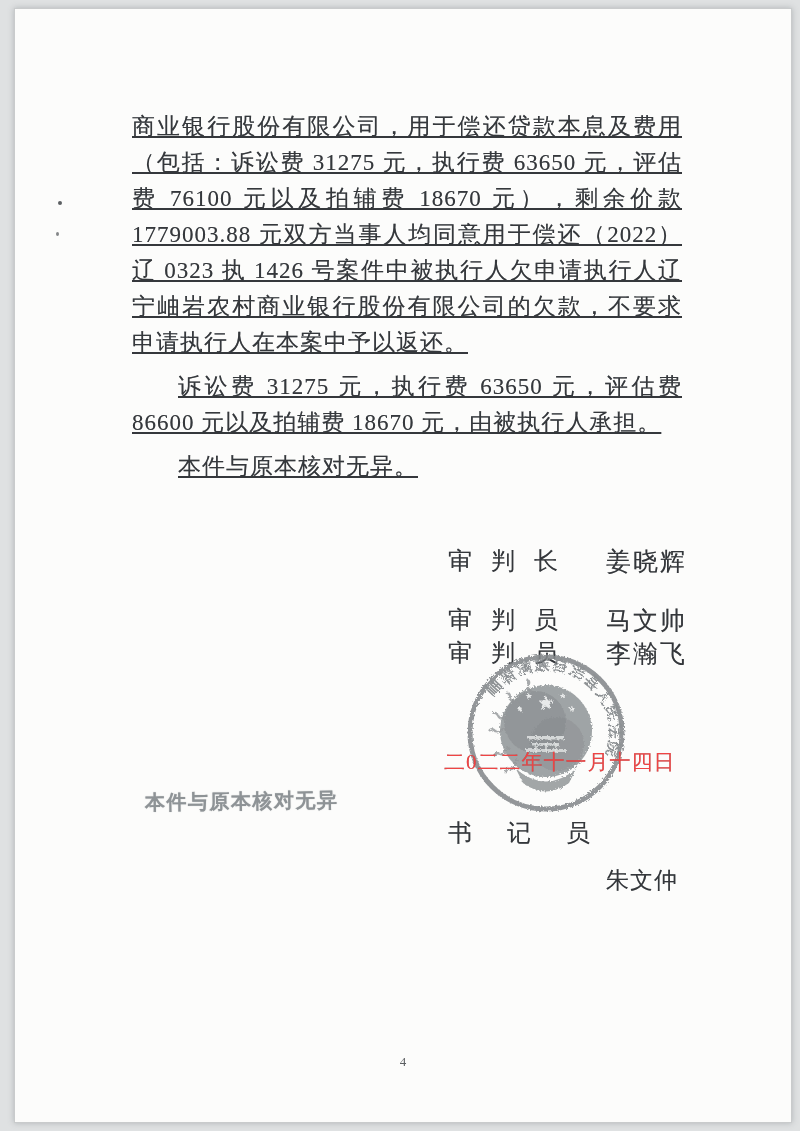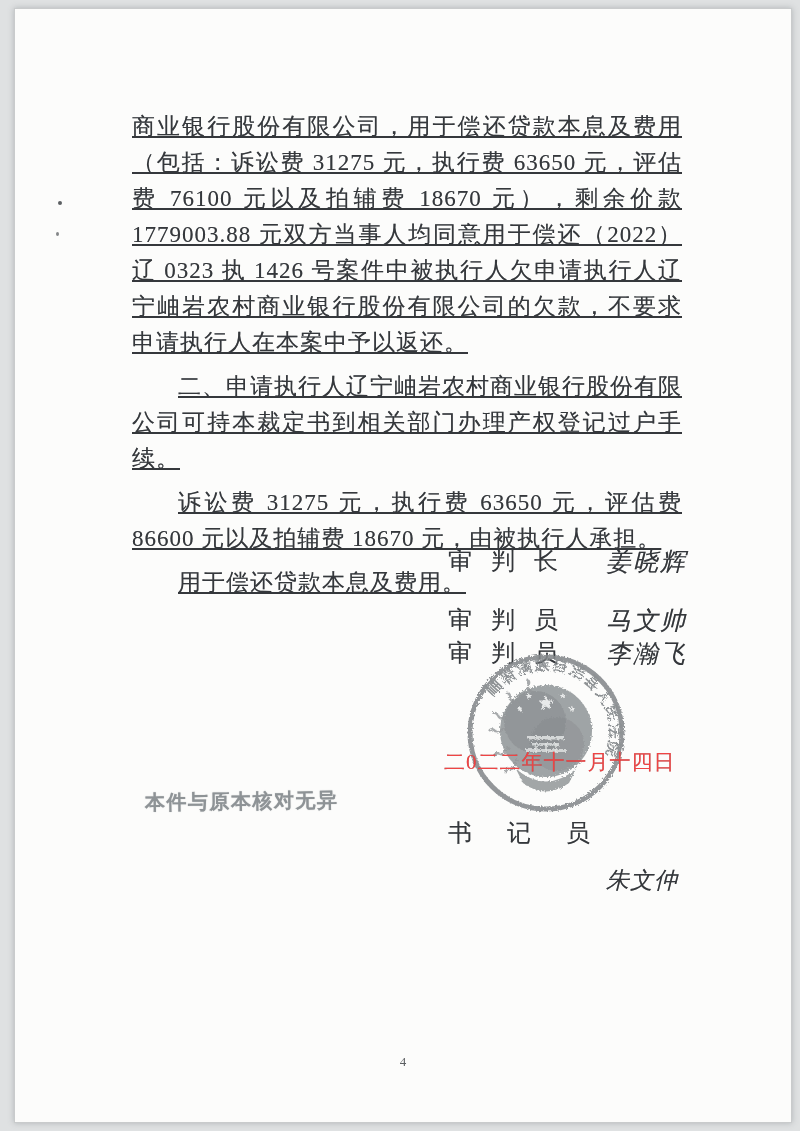--- a/index.html
+++ b/index.html
@@ -26,21 +26,21 @@
   .body-text p{margin:8px;text-indent:2em;text-decoration:underline;}
   .body-text p.no-indent{text-indent:0;}
   
   .sig-row{
     position:absolute;left:433px;width:300px;height:30px;
     font-size:24px;color:#34373b;white-space:nowrap;
     text-shadow:0 0 .6px rgba(70,74,78,.5);
   }
   .sig-row .role{letter-spacing:19px;}
   .sig-row.clerk .role{letter-spacing:35px;font-family:Liberation Serif, serif;}
-  .sig-row .name{position:absolute;left:158px;top:0;font-size:25px;letter-spacing:2px;font-style:italic;}
+  .sig-row .name{position:absolute;left:158px;top:0;font-size:25px;letter-spacing:2px;}
   .sig-row.clerk .name{font-size:23px;letter-spacing:1px;margin-top:48px;}
   .row1{top:536px;} .row2{top:595px;} .row3{top:628px;}
   .sig-row.clerk{top:808px;z-index:7;}
   
   .date-line{
     position:absolute;left:429px;top:739px;z-index:6;
     font-size:21px;letter-spacing:1px;color:#ef4444;white-space:nowrap;
     text-shadow:0 0 .6px rgba(70,74,78,.5);
   }
   
@@ -61,23 +61,22 @@
   .speck.s1{left:43px;top:192px;width:4px;height:4px;}
   .speck.s2{left:41px;top:223px;width:3px;height:4px;opacity:.75;}
 </style>
 </head>
 <body>
 
 <div class="page">
 
   <div class="body-text">
     <p class="no-indent">商业银行股份有限公司，用于偿还贷款本息及费用（包括：诉讼费 31275 元，执行费 63650 元，评估费 76100 元以及拍辅费 18670 元），剩余价款 1779003.88 元双方当事人均同意用于偿还（2022）辽 0323 执 1426 号案件中被执行人欠申请执行人辽宁岫岩农村商业银行股份有限公司的欠款，不要求申请执行人在本案中予以返还。</p>
-    <p>二、申请执行人辽宁岫岩农村商业银行股份有限公司可持本裁定书到相关部门办理产权登记过户手续。</p>
     <p>诉讼费 31275 元，执行费 63650 元，评估费 86600 元以及拍辅费 18670 元，由被执行人承担。</p>
-    <p>用于偿还贷款本息及费用。</p>
+    <p>本件与原本核对无异。</p>
   </div>
 
   <div class="sig-row row1">
     <span class="role">审判长</span>
     <span class="name">姜晓辉</span>
   </div>
   <div class="sig-row row2">
     <span class="role">审判员</span>
     <span class="name">马文帅</span>
   </div>

